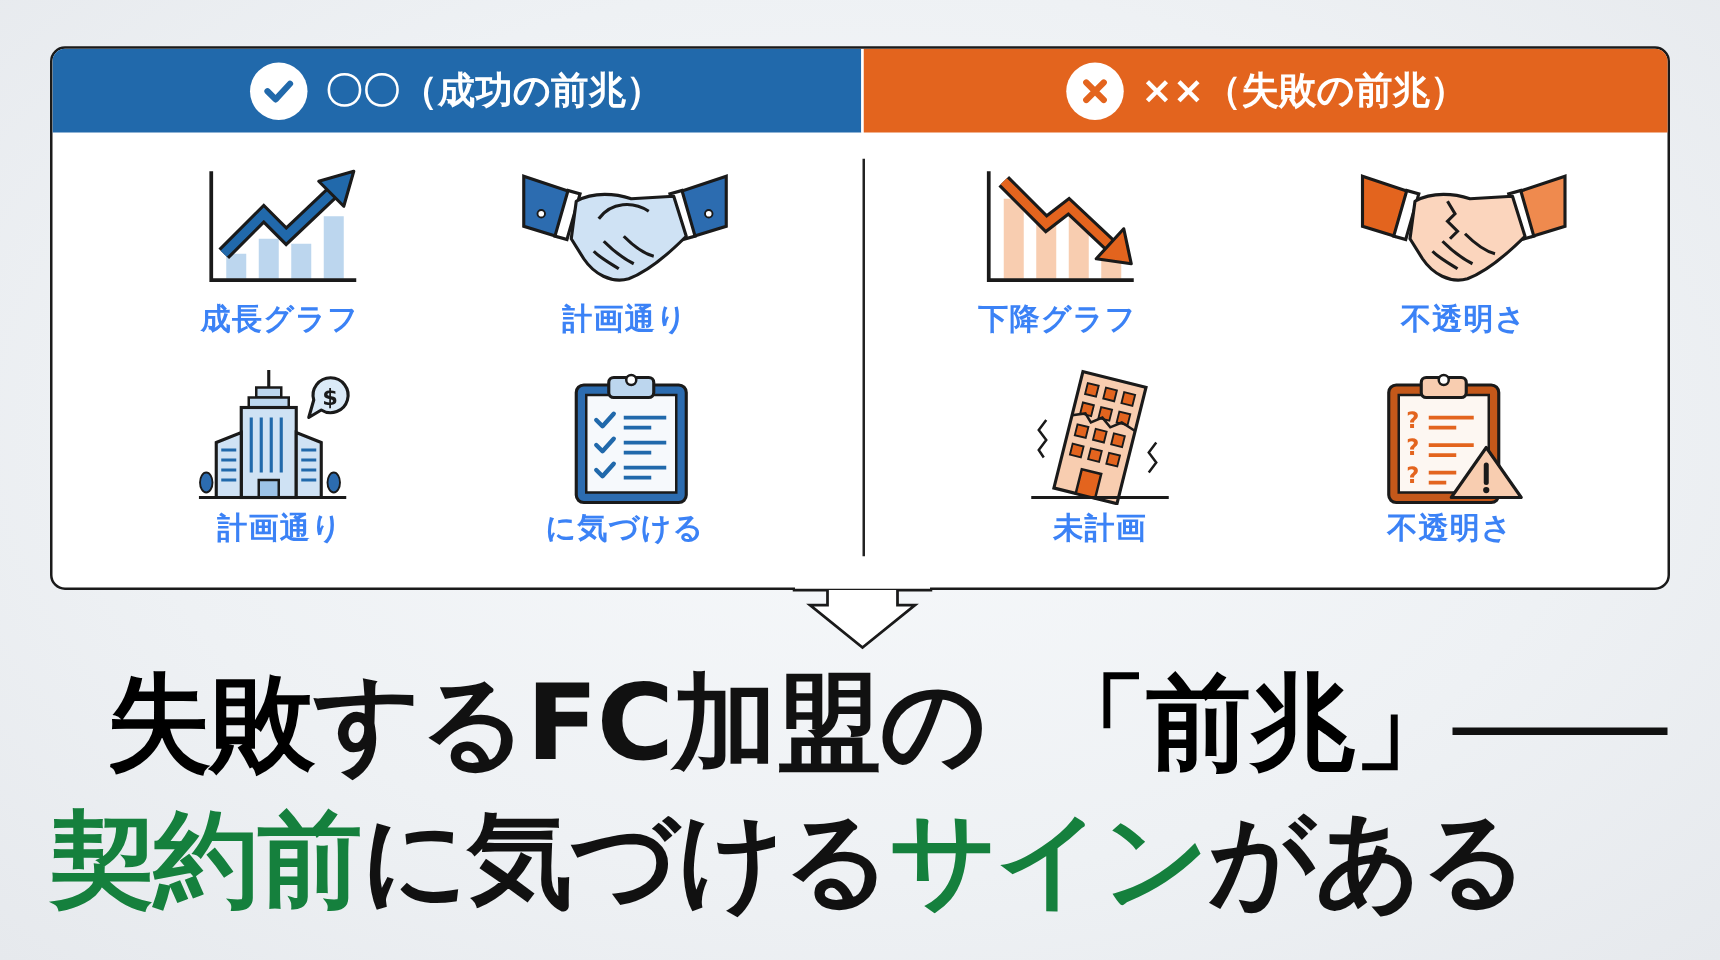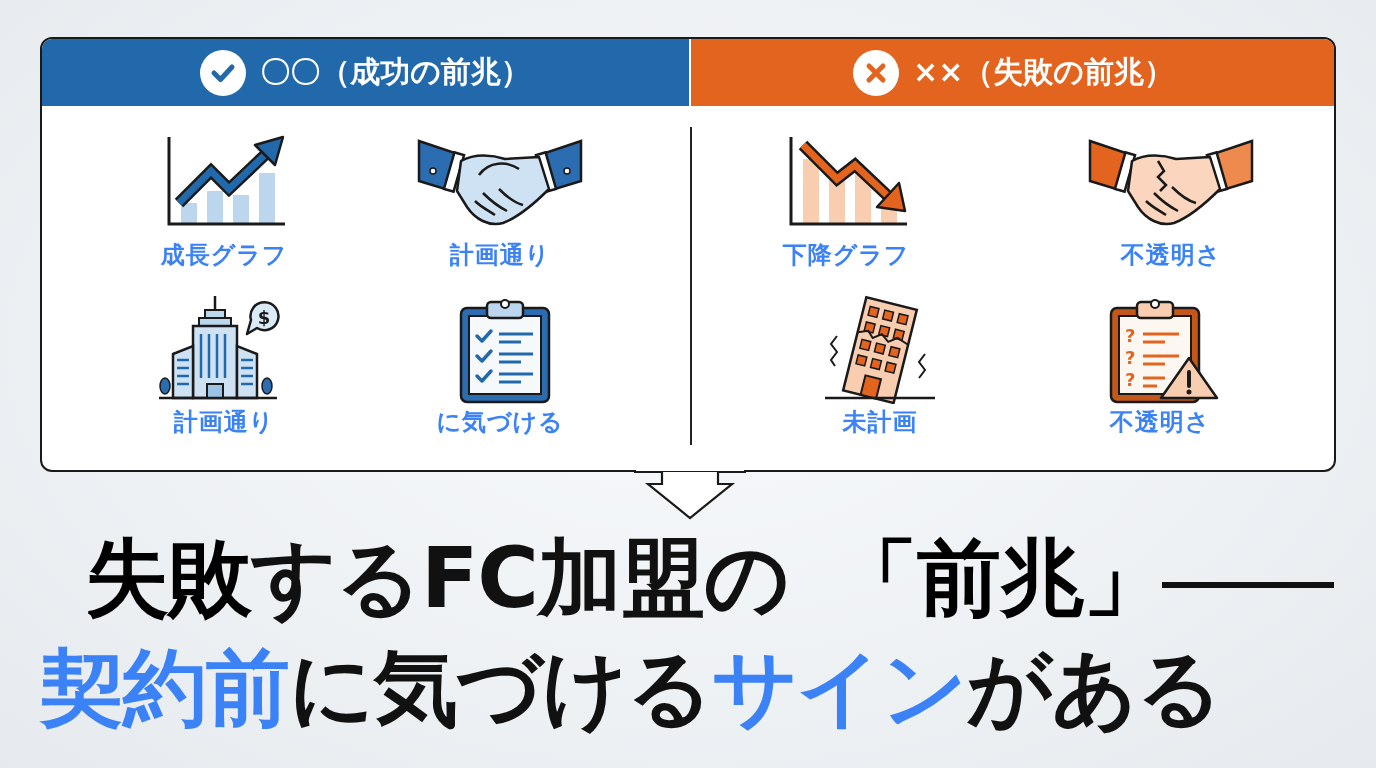--- a/index.html
+++ b/index.html
@@ -52,21 +52,21 @@
     position: absolute; left: 634px; top: 466px;
   }
   .title {
     position: absolute; left: 40px; width: 1320px;
     font-weight: bold; font-size: 84px; line-height: 1;
     color: #111; white-space: nowrap; letter-spacing: -1px;
   }
   .title.l1 { top: 536px; }
   .title.l2 { top: 646px; }
   .orange { color: #000000; margin-left: 45px; }
-  .blue { color: #3b82f6; text-align: right; }
+  .blue { color: #15803d; text-align: right; }
   .dash {
     position: absolute; left: 1162px; top: 582px; width: 172px; height: 6px; background: #111;
   }
 </style>
 </head>
 <body>
 
 <div class="panel">
 
   <div class="head ok">

